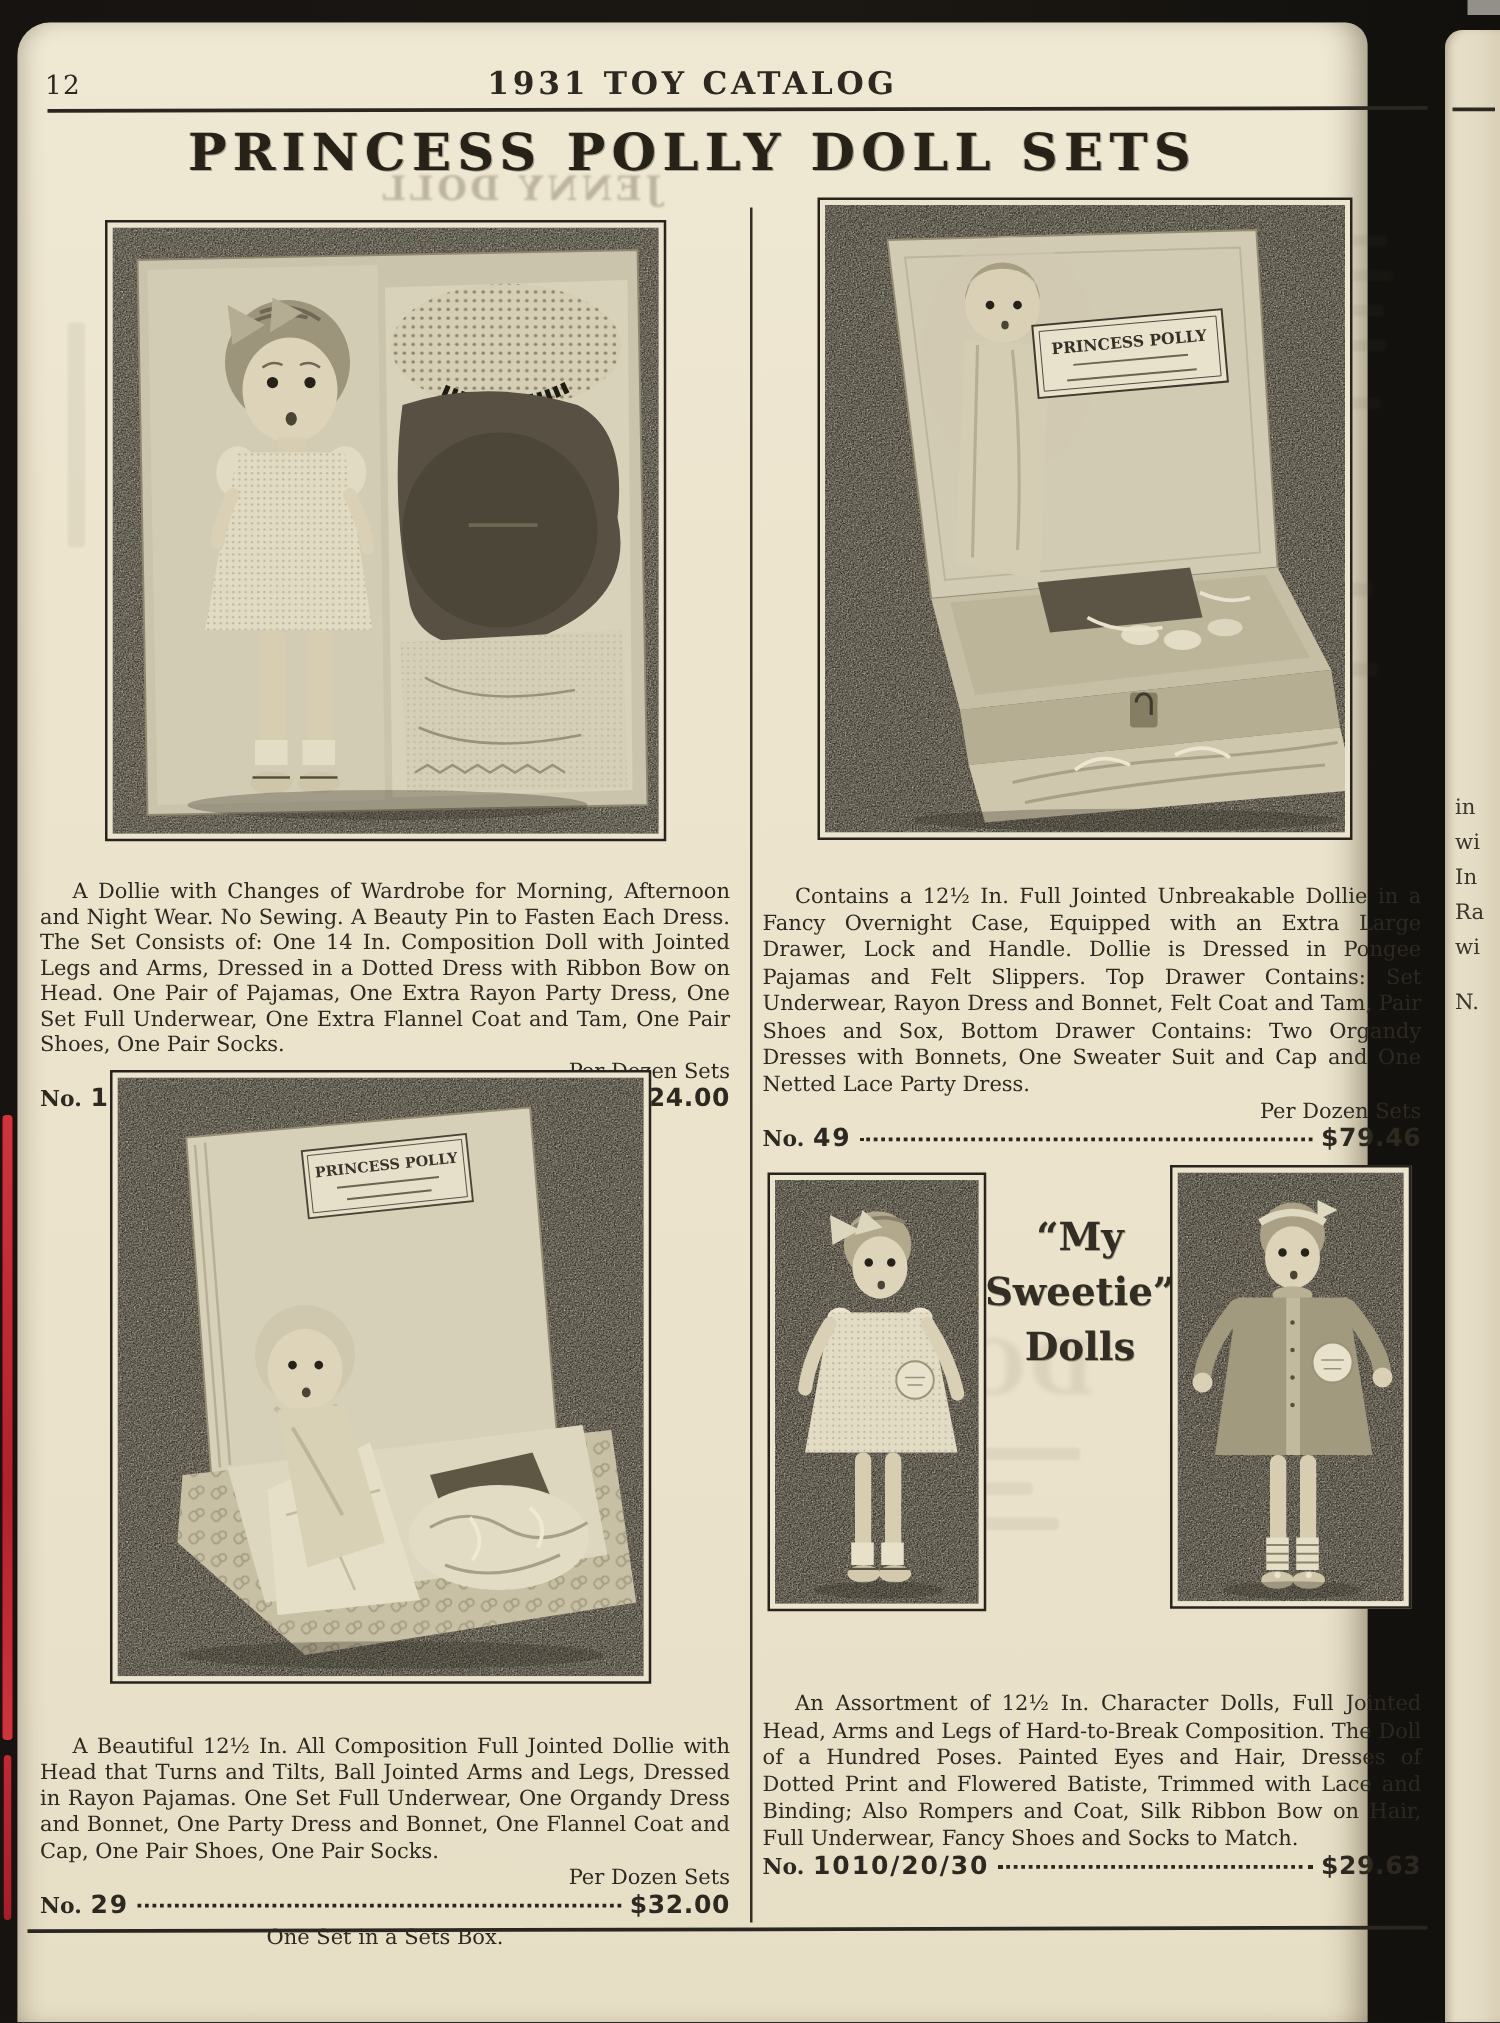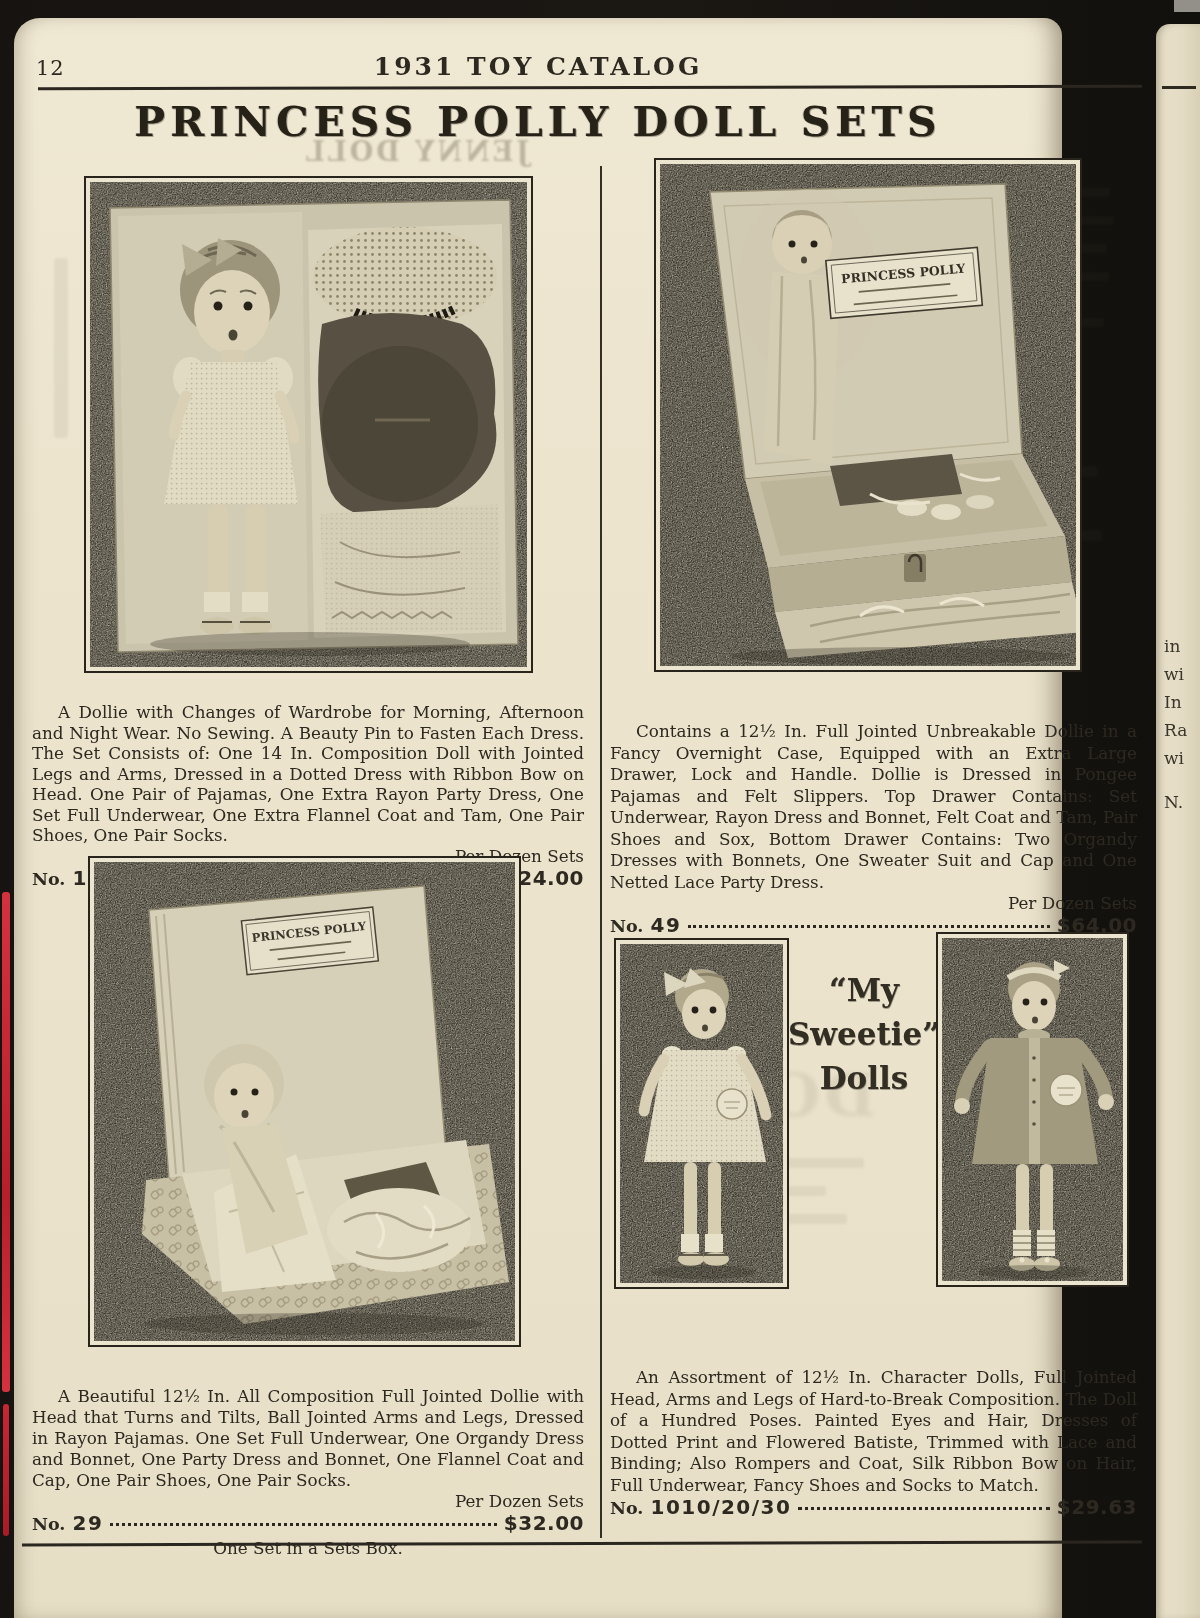--- a/index.html
+++ b/index.html
@@ -8,21 +8,21 @@
         font-family:"DejaVu Serif","Liberation Serif",serif;color:#2d2921;}
   .corner-gray{position:absolute;right:0;top:0;width:26px;height:12px;background:#93908a;}
   .red-edge{position:absolute;left:2px;top:892px;width:8px;height:500px;
         background:linear-gradient(180deg,#d4323c,#b71f2b 60%,#d4323c);border-radius:3px;}
   .red-edge2{position:absolute;left:3px;top:1404px;width:6px;height:132px;
         background:linear-gradient(180deg,#c62733,#a81c27);border-radius:3px;}
 
   .page{position:absolute;left:14px;top:18px;width:1048px;height:1600px;
         background:linear-gradient(180deg,#efe8d3 0%,#ece4cd 30%,#eae2cb 70%,#e7dec6 100%);
         border-radius:26px 18px 0 0;
-        box-shadow:inset -20px 0 26px -14px rgba(70,58,34,.5), inset 14px 0 20px -12px rgba(70,58,34,.35);}
+        box-shadow:inset -20px 0 26px -14px rgba(70,58,34,.5), inset 14px 0 20px -12px rgba(70,58,34,.35);padding-left:32px;}
   .page2{position:absolute;left:1156px;top:24px;width:44px;height:1594px;
         background:linear-gradient(90deg,#e9e1ca,#e3dbc3 60%,#d8cfb6);border-radius:14px 0 0 0;
         box-shadow:inset 6px 0 8px -4px rgba(70,58,34,.4);}
   .p2-rule{position:absolute;left:6px;top:62px;width:34px;height:3px;background:#2e2a20;}
   .frag{position:absolute;left:8px;font-size:17px;color:#3a352a;}
 
   .pageno{position:absolute;left:22px;top:38px;font-size:21px;letter-spacing:1px;}
   .header{position:absolute;left:0;top:34px;width:100%;text-align:center;font-size:25px;
         letter-spacing:3px;font-weight:600;}
   .rule{position:absolute;background:#2b2720;height:3px;}
@@ -35,21 +35,21 @@
         font-weight:600;letter-spacing:1.5px;color:#262218;}
 
   .col-divider{position:absolute;left:586px;top:148px;width:2px;height:1372px;background:#332f25;}
 
   .photo{position:absolute;background:#ebe4cf;border:2px solid #28241c;padding:4px;box-sizing:border-box;}
   .photo svg{display:block;width:100%;height:100%;}
 
   .tblock{position:absolute;font-size:16.8px;line-height:21px;}
   .tblock .desc{margin:0;text-align:justify;text-indent:26px;}
   .lh20 .desc{line-height:20.5px;}
-  .lh215 .desc{line-height:21.5px;margin-top:15px;}
+  .lh215 .desc{line-height:21.5px;}
   .unit{text-align:right;margin-top:0;}
   .noline{display:flex;align-items:baseline;font-weight:bold;margin-top:1px;}
   .no{font-size:17.5px;}
   .num{font-family:"DejaVu Sans","Liberation Sans",sans-serif;font-size:20px;letter-spacing:1.5px;margin-left:7px;}
   .leader{flex:1;border-bottom:3px dotted #2b271f;margin:0 7px;transform:translateY(-4px);}
   .price{font-family:"DejaVu Sans","Liberation Sans",sans-serif;font-size:20px;letter-spacing:.5px;}
   .caption{text-align:center;margin-top:3px;}
 
   .sweetie{position:absolute;left:772px;top:950px;width:156px;text-align:center;
         font-weight:800;font-size:31px;line-height:44px;color:#332e23;
@@ -258,21 +258,21 @@
       </svg>
     </div>
 
     <div class="tblock lh215" style="left:596px;top:688px;width:527px">
       <p class="desc">Contains a 12½ In. Full Jointed Unbreakable Dollie in a Fancy Overnight Case, Equipped with an Extra Large Drawer, Lock and Handle. Dollie is Dressed in Pongee Pajamas and Felt Slippers. Top Drawer Contains: Set Underwear, Rayon Dress and Bonnet, Felt Coat and Tam, Pair Shoes and Sox, Bottom Drawer Contains: Two Organdy Dresses with Bonnets, One Sweater Suit and Cap and One Netted Lace Party Dress.</p>
       <div class="unit">Per Dozen Sets</div>
       <div class="noline">
         <span class="no">No.</span>
         <span class="num">49</span>
         <span class="leader"></span>
-        <span class="price">$64.00</span>
+        <span class="price">$79.46</span>
       </div>
     </div>
 
     <div class="photo" style="left:600px;top:920px;width:175px;height:351px">
       <svg viewBox="0 0 163 339" preserveAspectRatio="none">
         <defs>
           <filter id="f4">
               <feTurbulence type="fractalNoise" baseFrequency="0.8" numOctaves="3" stitchTiles="stitch"></feTurbulence>
             <feColorMatrix type="matrix" values="0 0 0 0 0.80  0 0 0 0 0.76  0 0 0 0 0.63  0.6 0.6 0.6 0 -0.62"></feColorMatrix>
             </filter>

